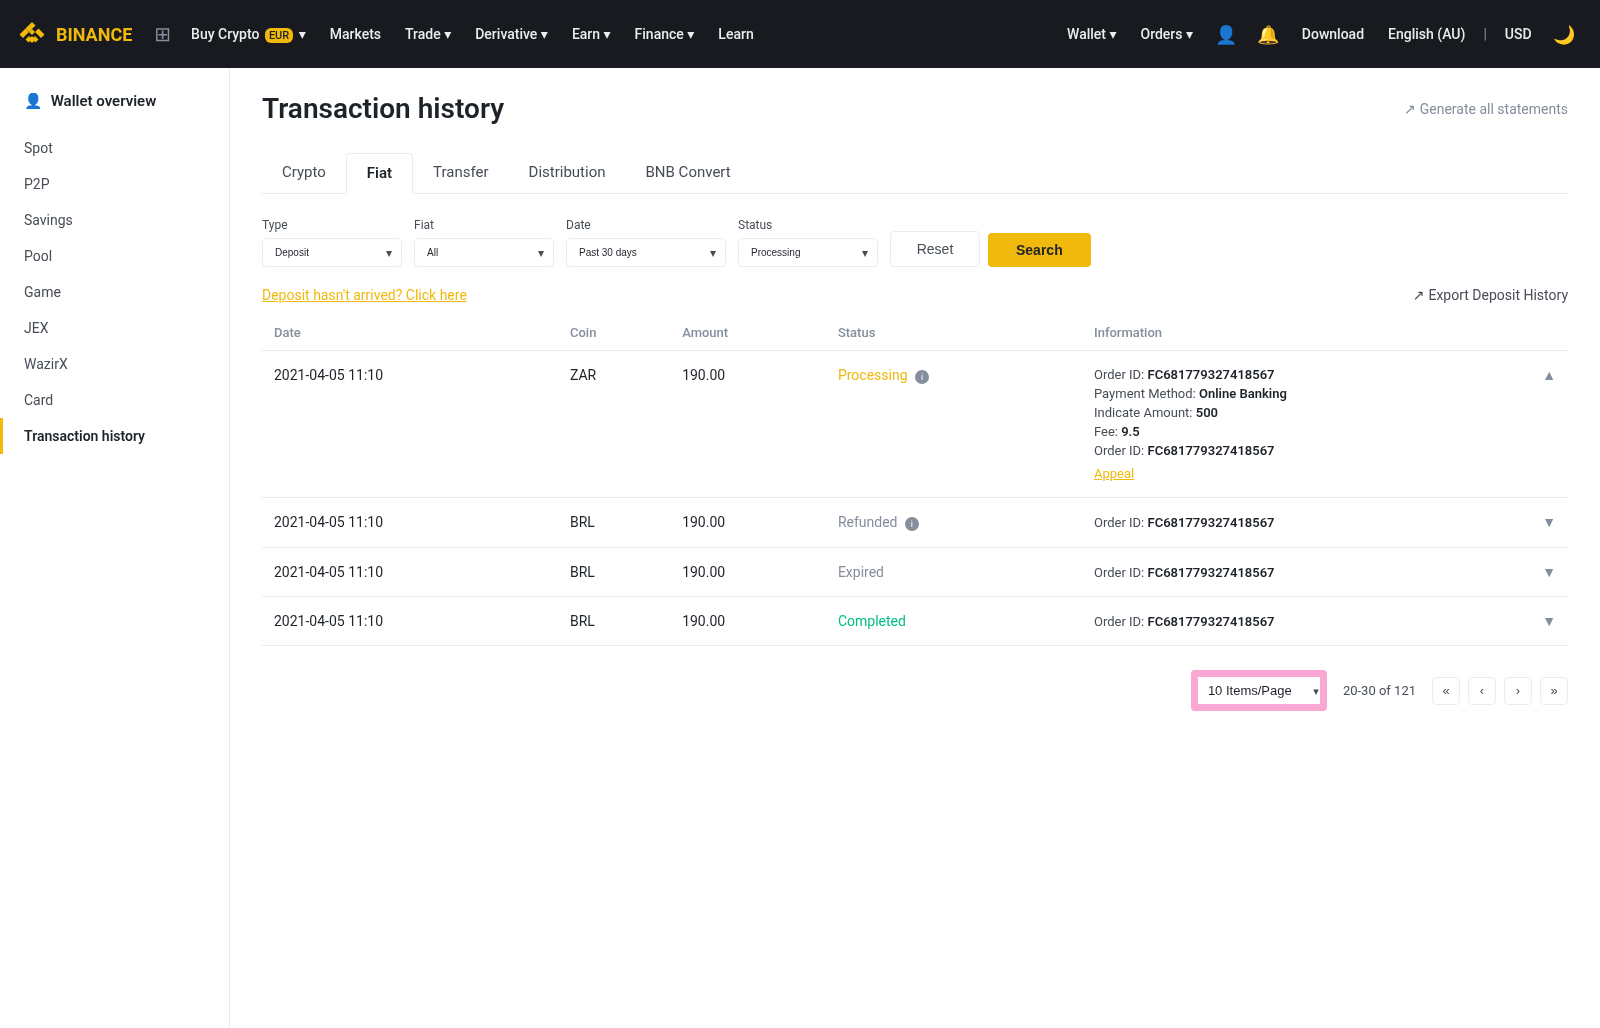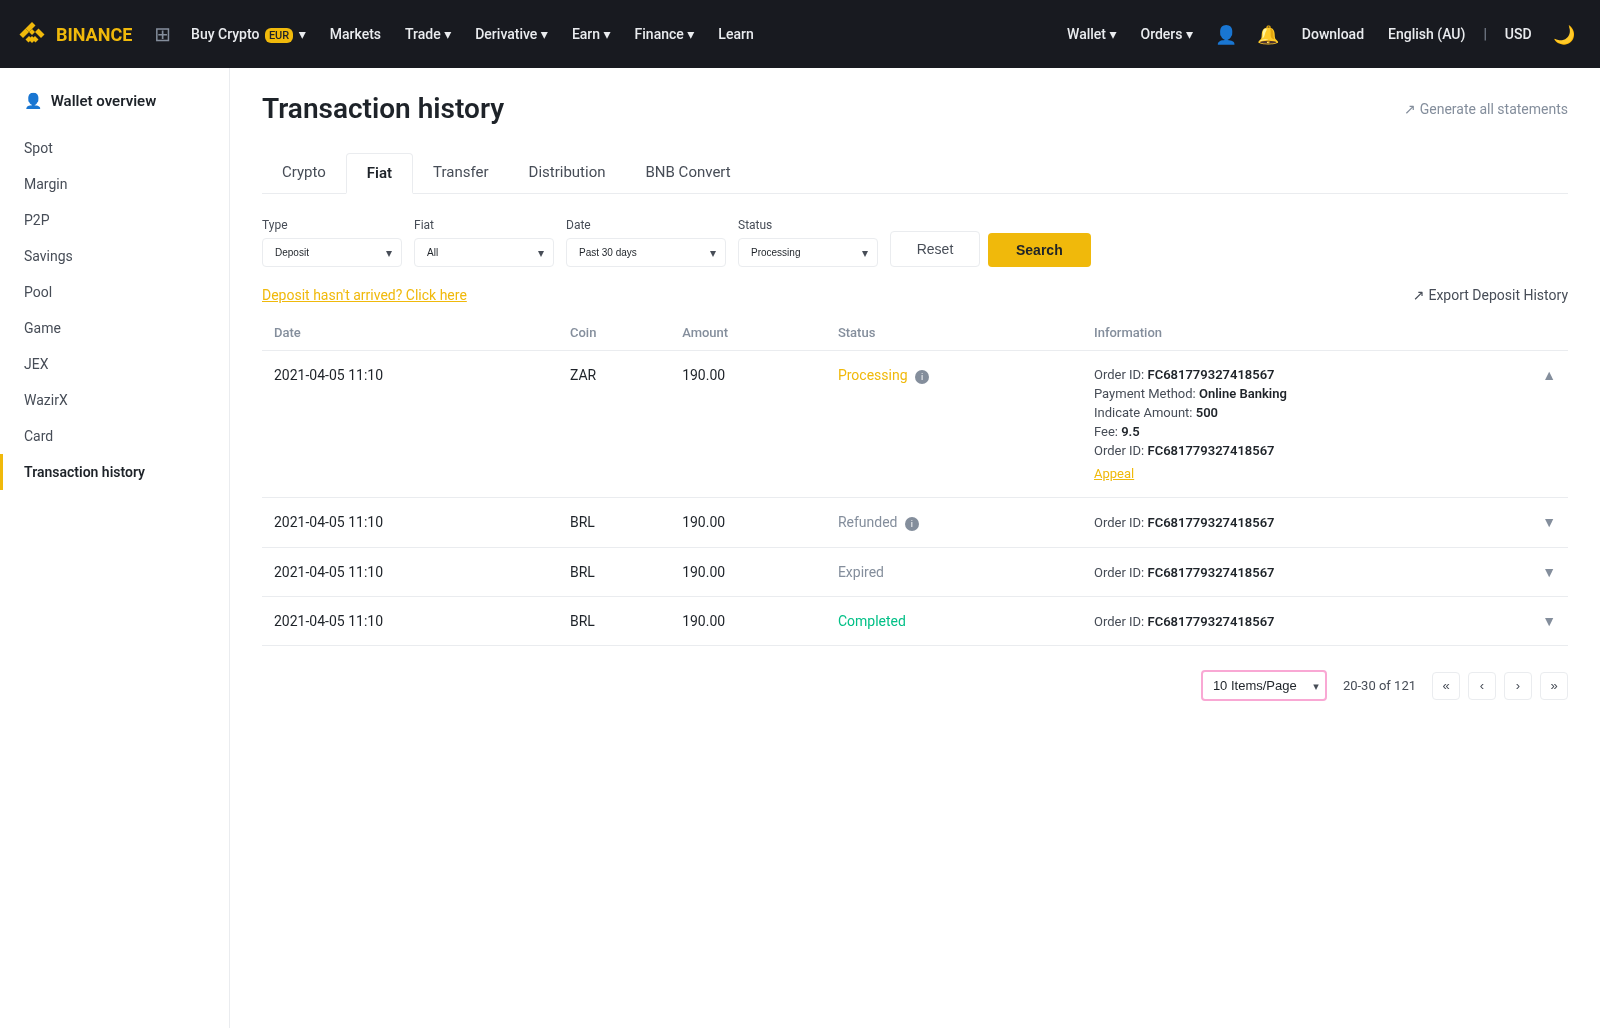--- a/index.html
+++ b/index.html
@@ -124,21 +124,21 @@
       border-radius: 50%; color: #fff; font-size: 9px; text-align: center;
       line-height: 14px; margin-left: 4px; cursor: pointer;
     }
 
     
     .pagination {
       display: flex; justify-content: flex-end; align-items: center;
       gap: 8px; margin-top: 24px; padding-bottom: 16px;
     }
     .per-page-select {
-      border: 2px solid #f9a8d4; border-radius: 4px; padding: 6px 28px 6px 10px;
+      border: 7px solid #f9a8d4; border-radius: 4px; padding: 6px 28px 6px 10px;
       font-size: 13px; color: #1e2329; background: #fff; appearance: none; cursor: pointer;
     }
     .per-page-wrap { position: relative; }
     .per-page-wrap::after {
       content: '▾'; position: absolute; right: 8px; top: 50%; transform: translateY(-50%);
       color: #474d57; pointer-events: none; font-size: 11px;
     }
     .page-info { color: #474d57; font-size: 13px; margin: 0 8px; }
     .page-btn {
       border: 1px solid #eaecef; background: #fff; width: 28px; height: 28px;
@@ -189,21 +189,20 @@
 </nav>
 
 <div class="layout">
 
   <aside class="sidebar">
     <div class="sidebar-title">
       <span>👤</span>
       <span>Wallet overview</span>
     </div>
     <div class="sidebar-item">Spot</div>
-    <div class="sidebar-item">Margin</div>
     <div class="sidebar-item">P2P</div>
     <div class="sidebar-item">Savings</div>
     <div class="sidebar-item">Pool</div>
     <div class="sidebar-item">Game</div>
     <div class="sidebar-item">JEX</div>
     <div class="sidebar-item">WazirX</div>
     <div class="sidebar-item">Card</div>
     <div class="sidebar-item active">Transaction history</div>
   </aside>
 

